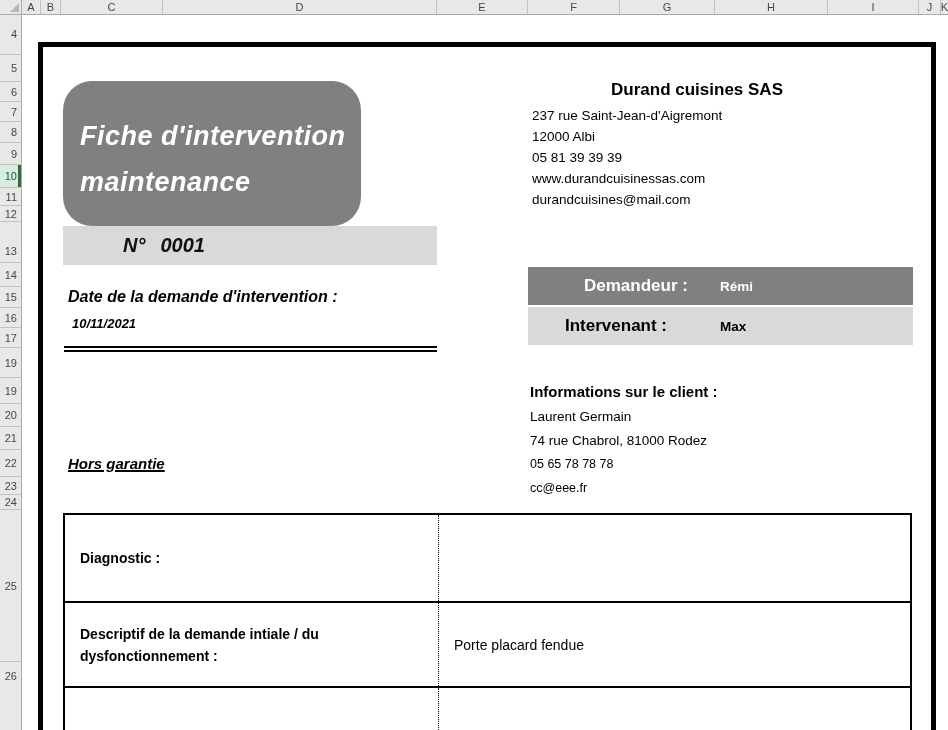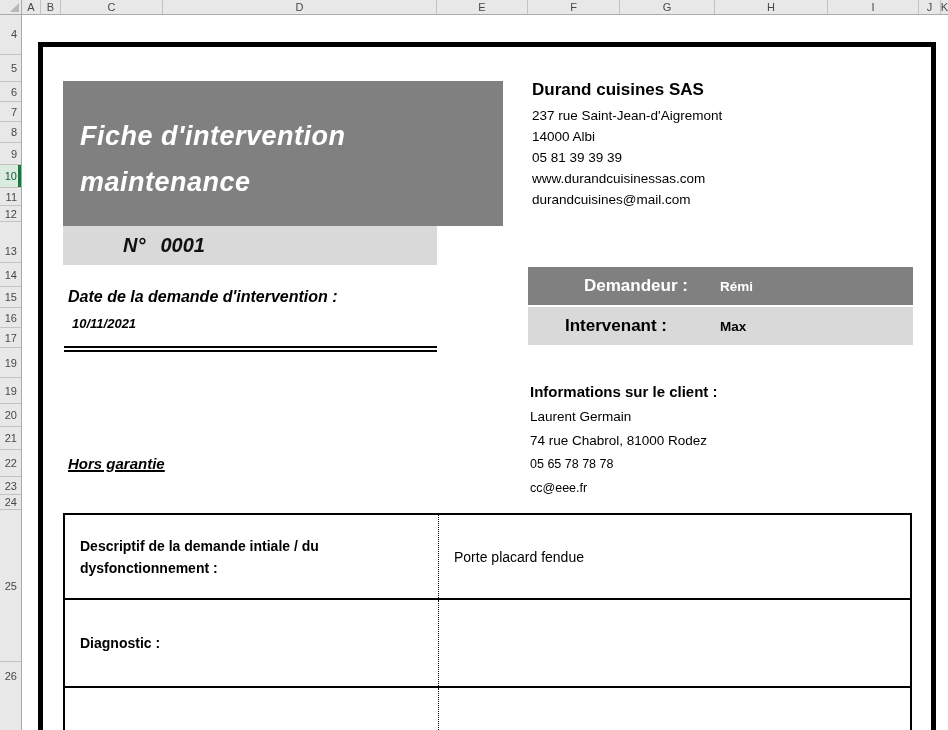--- a/index.html
+++ b/index.html
@@ -20,30 +20,30 @@
   .row-cell.sel { background:#dcebe2; color:#0c5e36; }
   .row-cell.sel .sel-bar { position:absolute; right:0; top:0; width:3px; height:100%; background:#217346; }
   .row-cell.rh-low { align-items:flex-end; padding-bottom:5px; }
   .row-cell.rh-high { align-items:flex-start; padding-top:8px; }
 
   .sheet { position:absolute; left:22px; top:15px; width:926px; height:715px; background:#ffffff; }
 
   
   .paper-border { position:absolute; left:38px; top:42px; width:898px; height:760px; border:5px solid #000; background:#fff; }
 
-  .title-box { position:absolute; left:63px; top:81px; width:440px; height:145px; background:#808080;
-               display:flex; flex-direction:column; justify-content:center; padding:10px 0 0 17px; }
+  .title-box { position:absolute; left:63px; top:81px; width:298px; height:145px; background:#808080;
+               display:flex; flex-direction:column; justify-content:center; padding:10px 0 0 17px;border-radius:29px; }
   .title-box div { color:#fff; font-weight:bold; font-style:italic; font-size:27px; line-height:46px; letter-spacing:.5px; }
   .num-box { position:absolute; left:63px; top:226px; width:374px; height:39px; background:#d9d9d9;
              display:flex; align-items:center; padding-left:60px; }
   .num-box span { font-weight:bold; font-style:italic; font-size:20px; color:#111; }
   .num-box .num-val { margin-left:15px; }
 
   .company { position:absolute; left:532px; top:80px; width:330px; }
-  .company .c-name { font-size:17px; font-weight:bold; color:#000; margin-bottom:5px; }
+  .company .c-name { font-size:17px; font-weight:bold; color:#000; margin-bottom:5px;text-align:center; }
   .company .c-line { font-size:13.5px; color:#000; line-height:21px; }
 
   .date-label { position:absolute; left:68px; top:288px; font-size:16px; font-weight:bold; font-style:italic; color:#000; }
   .date-value { position:absolute; left:72px; top:316px; font-size:13px; font-weight:bold; font-style:italic; color:#000; }
   .double-rule { position:absolute; left:64px; top:346px; width:373px; height:6px;
                  border-top:2px solid #000; border-bottom:2px solid #000; }
 
   .people { position:absolute; left:528px; top:267px; width:385px; }
   .people-row { position:relative; width:385px; height:38px; display:flex; align-items:center; }
   .people-row.dark { background:#808080; margin-bottom:2px; }
@@ -133,21 +133,21 @@
   </div>
 
   <div class="num-box">
     <span>N°</span>
     <span class="num-val">0001</span>
   </div>
 
   <div class="company">
     <div class="c-name">Durand cuisines SAS</div>
     <div class="c-line">237 rue Saint-Jean-d'Aigremont</div>
-    <div class="c-line">14000 Albi</div>
+    <div class="c-line">12000 Albi</div>
     <div class="c-line">05 81 39 39 39</div>
     <div class="c-line">www.durandcuisinessas.com</div>
     <div class="c-line">durandcuisines@mail.com</div>
   </div>
 
   <div class="date-label">Date de la demande d'intervention :</div>
   <div class="date-value">10/11/2021</div>
   <div class="double-rule"></div>
 
   <div class="people">
@@ -165,33 +165,33 @@
     <div class="cl-head">Informations sur le client :</div>
     <div class="cl-line">Laurent Germain</div>
     <div class="cl-line">74 rue Chabrol, 81000 Rodez</div>
     <div class="cl-small">05 65 78 78 78</div>
     <div class="cl-small">cc@eee.fr</div>
   </div>
 
   <div class="warranty">Hors garantie</div>
 
   <div class="big-table">
+    <div class="bt-row bt-row2">
+      <div class="bt-left">
+        <div class="bt-label">Diagnostic :</div>
+      </div>
+      <div class="bt-right"></div>
+    </div>
     <div class="bt-row bt-row1">
       <div class="bt-left">
         <div class="bt-label">Descriptif de la demande intiale / du dysfonctionnement :</div>
       </div>
       <div class="bt-right">
         <div class="bt-value">Porte placard fendue</div>
       </div>
-    </div>
-    <div class="bt-row bt-row2">
-      <div class="bt-left">
-        <div class="bt-label">Diagnostic :</div>
-      </div>
-      <div class="bt-right"></div>
     </div>
     <div class="bt-row bt-row3">
       <div class="bt-left"></div>
       <div class="bt-right"></div>
     </div>
   </div>
 
 </div>
 
 </body></html>

